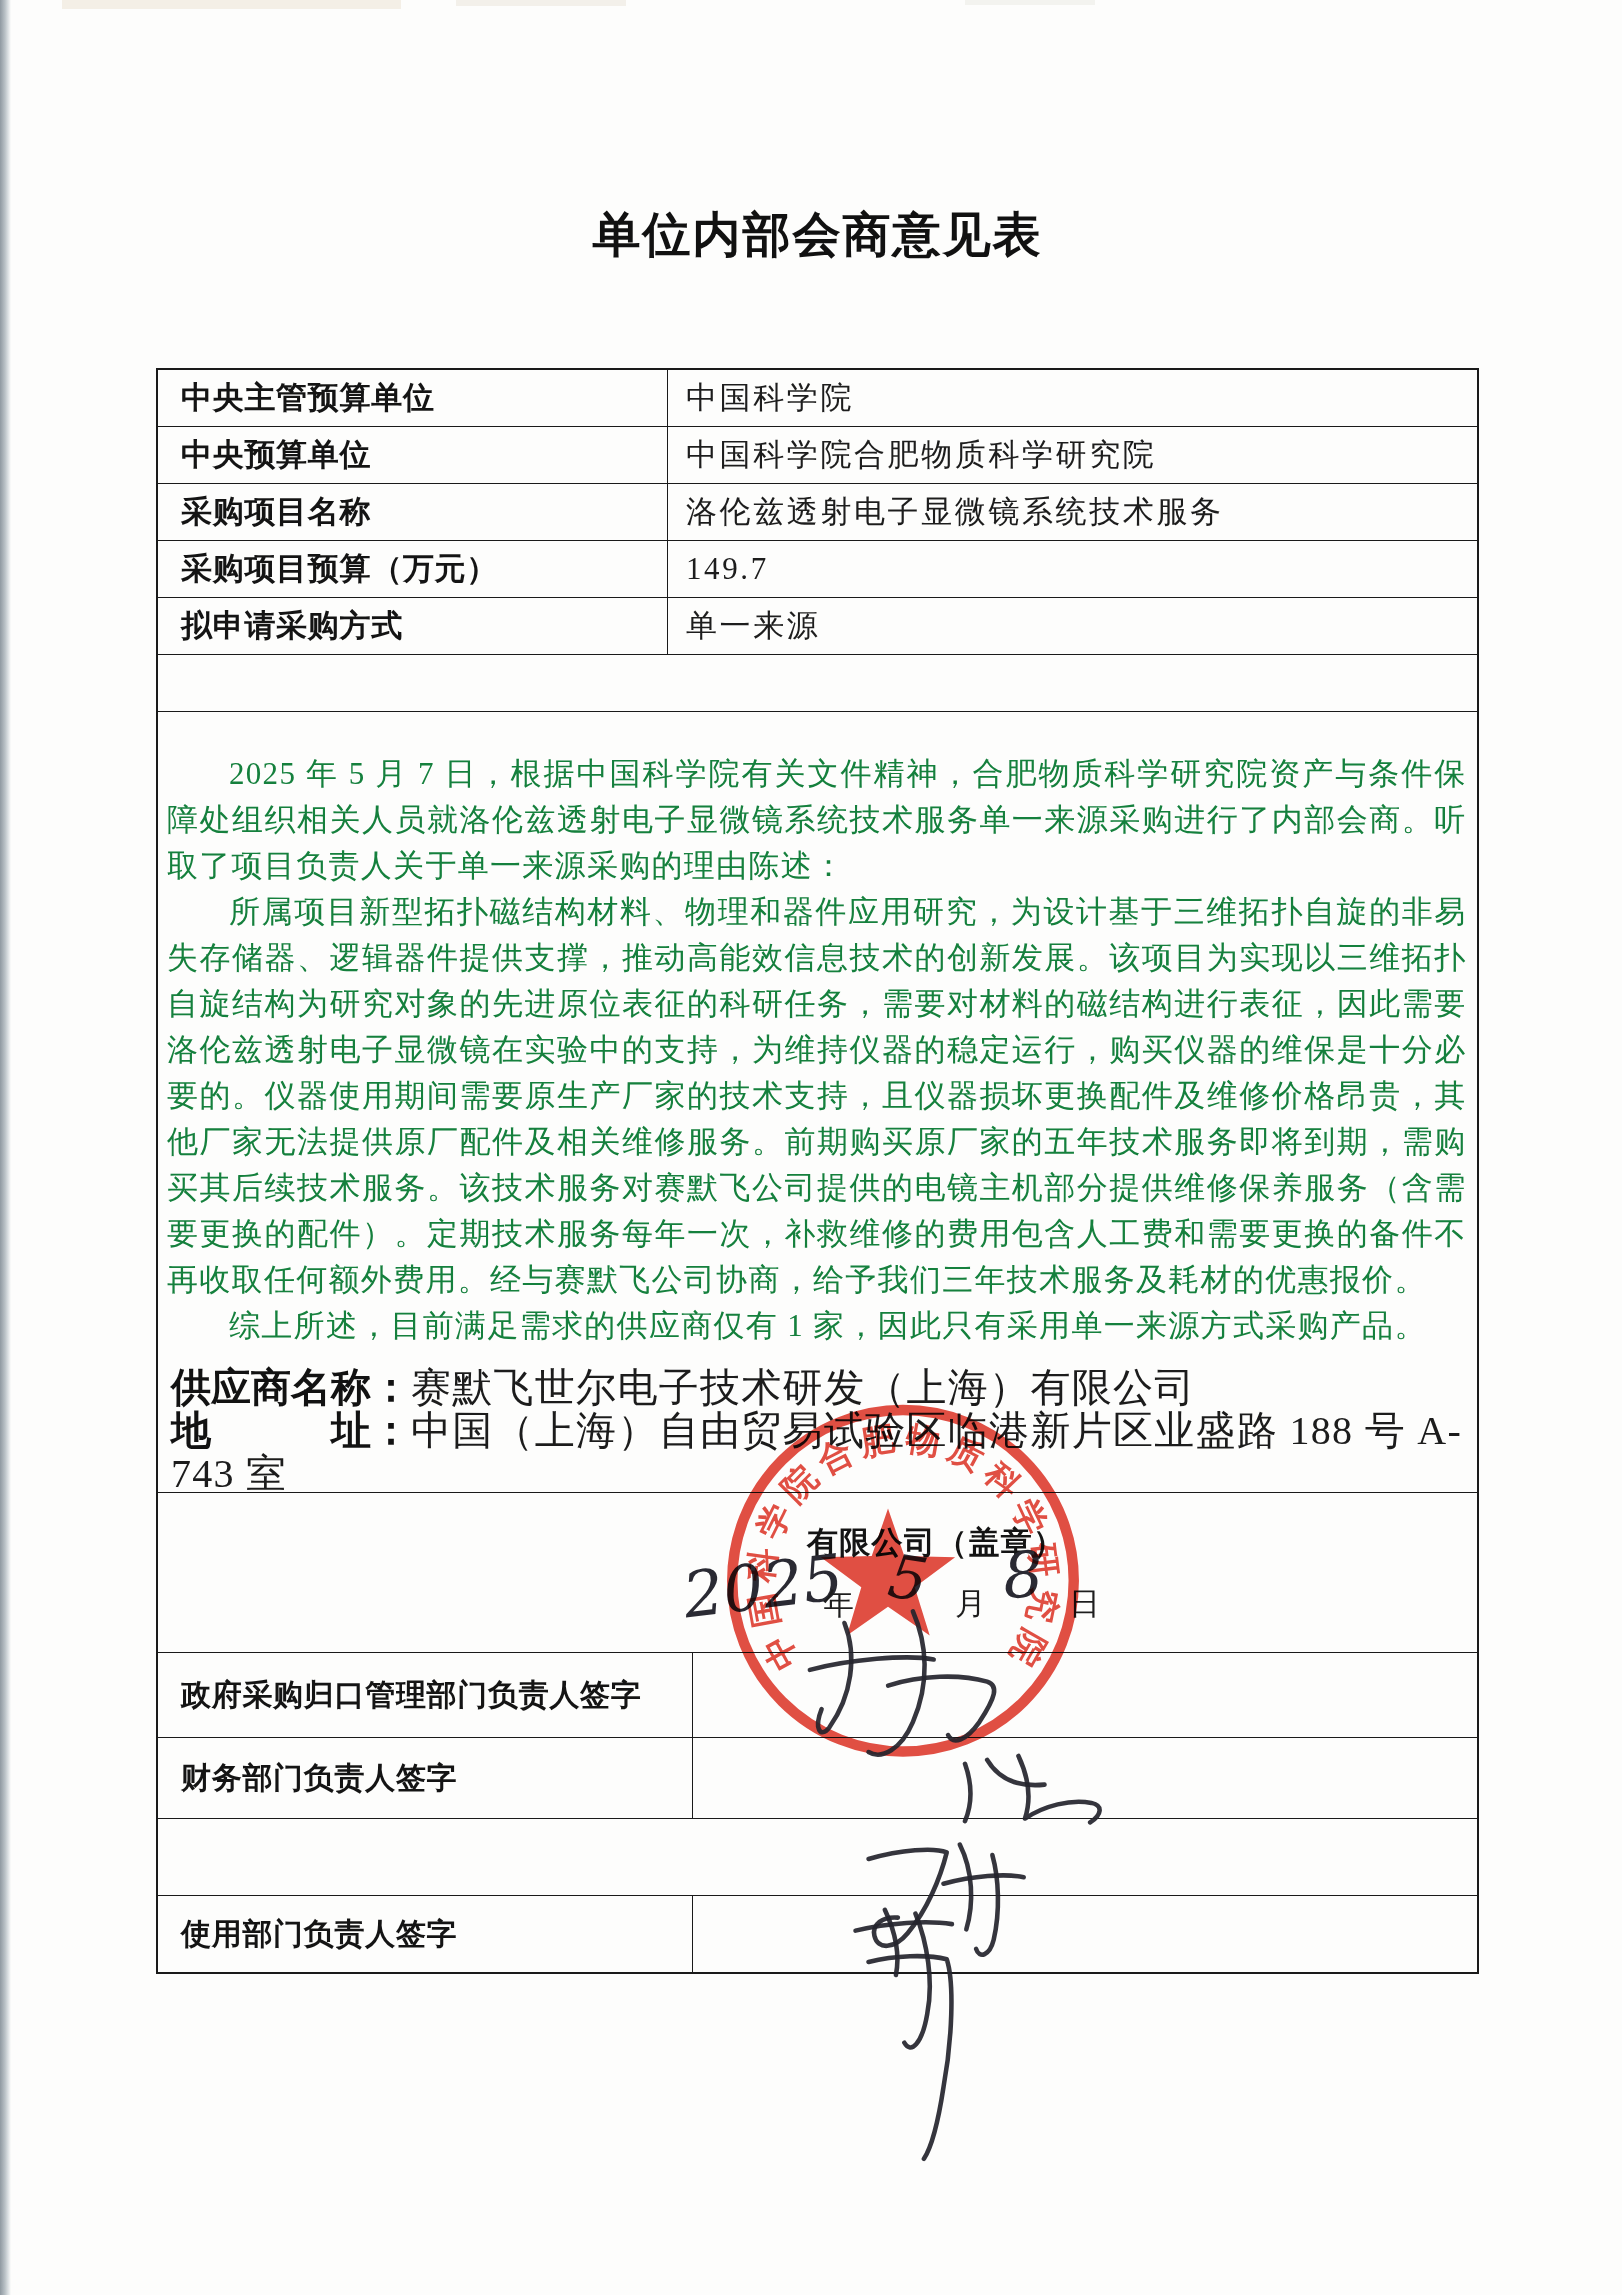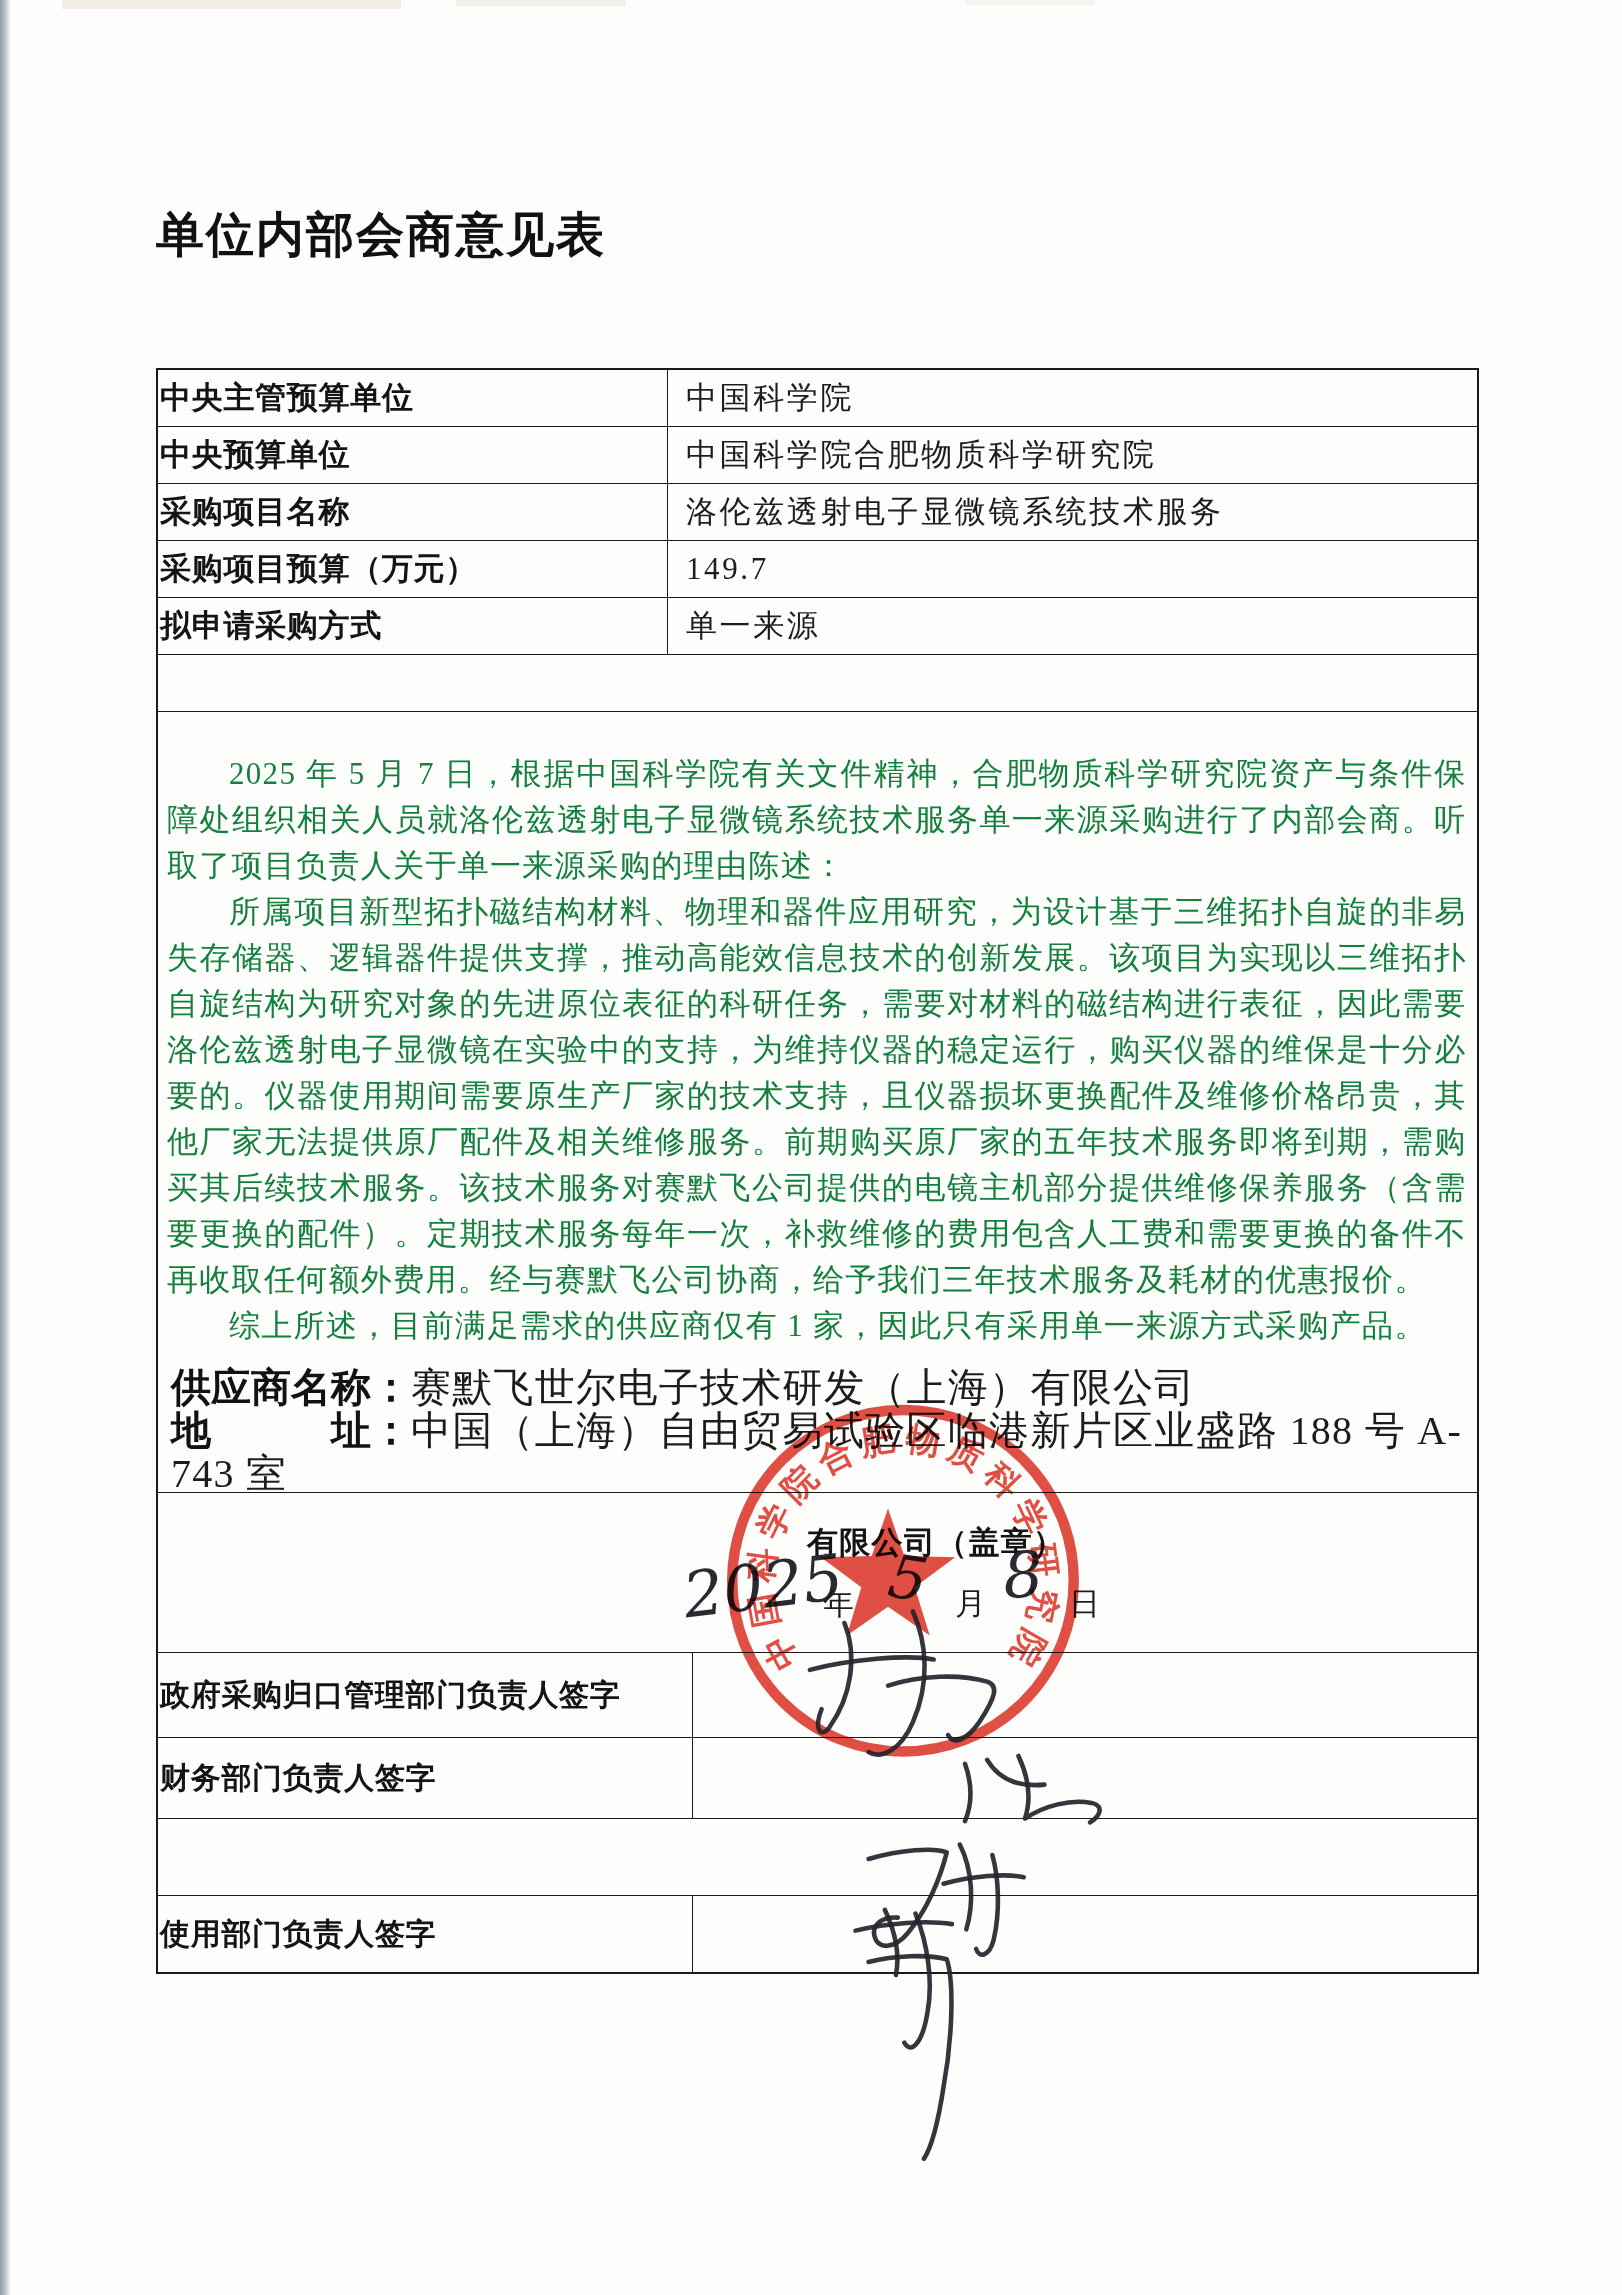--- a/index.html
+++ b/index.html
@@ -15,35 +15,35 @@
   .scan-edge-left{
     position:absolute;left:0;top:0;width:11px;height:2295px;
     background:linear-gradient(to right,#8f99a1 0%,#b9c1c6 45%,#e3e7e9 80%,rgba(255,255,255,0) 100%);
   }
   .scan-smudge-1{position:absolute;left:62px;top:0;width:339px;height:9px;background:#efe8da;opacity:.65;}
   .scan-smudge-2{position:absolute;left:456px;top:0;width:170px;height:5.9px;background:#eae4d8;opacity:.5;}
   .scan-smudge-3{position:absolute;left:965px;top:0;width:130px;height:5.2px;background:#e9e9e2;opacity:.5;}
 
   .doc-title{
     position:absolute;left:156px;top:203px;width:1323px;
-    margin:0;text-align:left;
+    margin:0;text-align:center;
     font-family:"Liberation Sans","DejaVu Sans",sans-serif;
     font-weight:bold;font-size:48px;letter-spacing:2px;color:#111;
   }
 
   .form-table{
     position:absolute;left:156px;top:368px;width:1323px;
     border:2px solid #1a1a1a;box-sizing:border-box;
     background:transparent;
   }
   .row{display:flex;box-sizing:border-box;border-bottom:1.3px solid #1a1a1a;}
   .info-row{height:57px;}
   .cell{box-sizing:border-box;display:flex;align-items:center;}
   .label-cell{
-    width:510px;border-right:1.3px solid #1a1a1a;padding-left:2px;
+    width:510px;border-right:1.3px solid #1a1a1a;padding-left:23px;
     font-family:"Liberation Sans","DejaVu Sans",sans-serif;
     font-weight:bold;font-size:31px;letter-spacing:0.7px;color:#141414;
   }
   .value-cell{flex:1;padding-left:18px;font-size:31px;letter-spacing:2.6px;color:#1d1d1d;}
 
   .opinion-cell{
     height:781px;border-bottom:1.3px solid #1a1a1a;box-sizing:border-box;
     padding:39px 10.4px 0 9px;
   }
   .opinion-text p{

